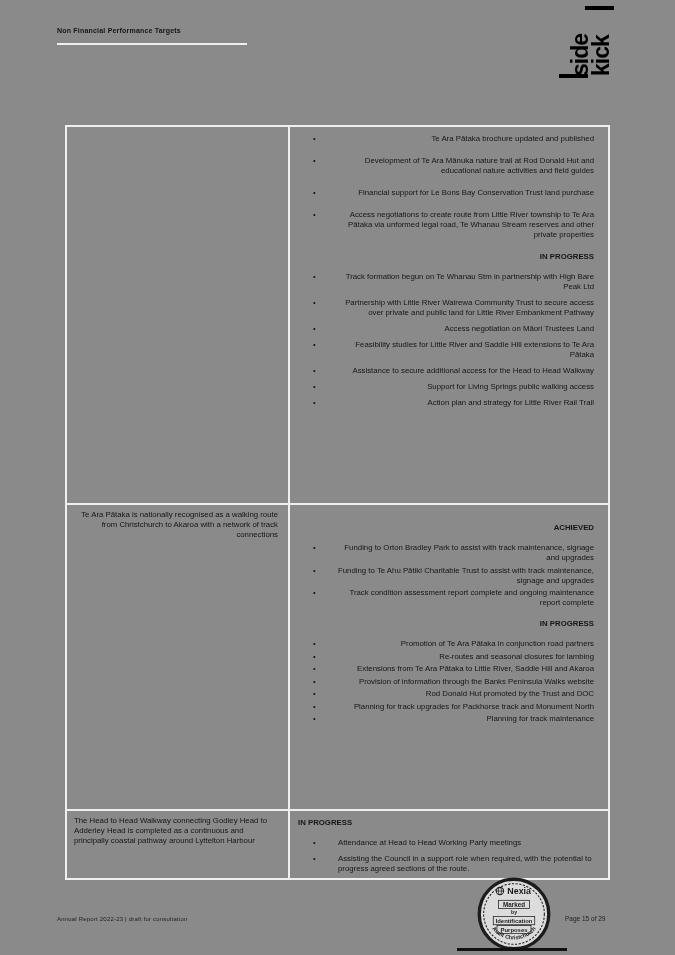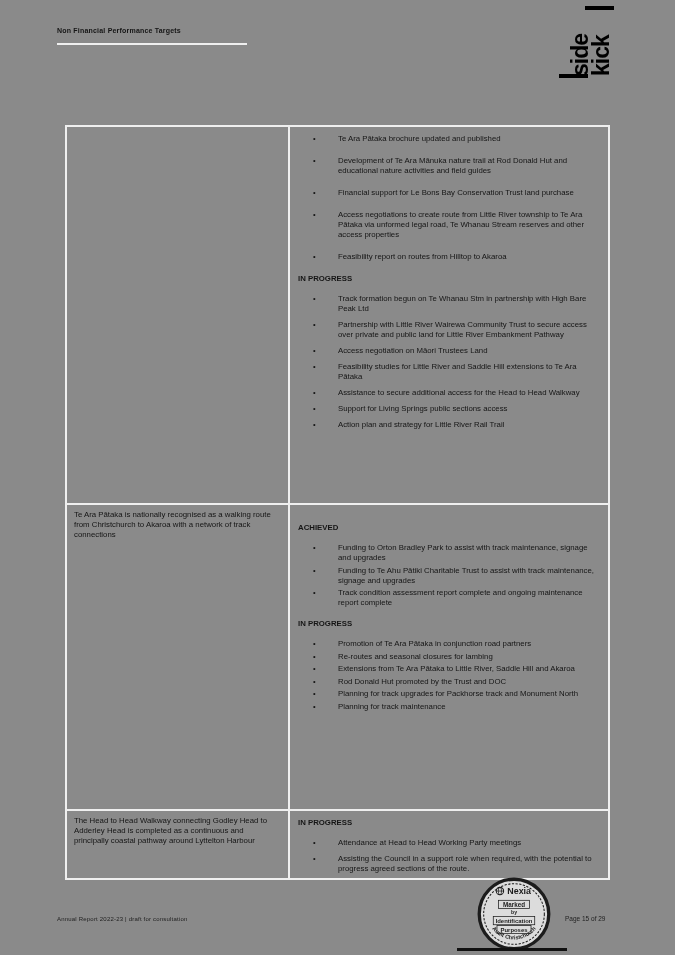--- a/index.html
+++ b/index.html
@@ -37,21 +37,21 @@
   .logo-bar-top{
     position:absolute;left:585px;top:6px;width:29px;height:4px;background:#000;
   }
   
   .perf-table{
     position:absolute;left:65px;top:125px;width:545px;
     border:2px solid #efefef;
     box-sizing:border-box;
   }
   .t-row{display:flex;box-sizing:border-box;}
-  .t-row.sep{border-bottom:2px solid #efefef;}
+  .t-row.sep{border-bottom:2px solid #efefef;text-align:right;}
   .row1{height:378px;}
   .row2{height:306px;}
   .row3{height:67px;}
   .cell-left{
     width:223px;box-sizing:border-box;
     border-right:2px solid #efefef;
     padding:5px 10px 8px 7px;
     font-size:7.8px;line-height:10px;
   }
   .cell-right{
@@ -107,50 +107,50 @@
 
 <div class="perf-table">
 
   <div class="t-row row1 sep">
     <div class="cell-left"></div>
     <div class="cell-right">
       <ul class="bullets list-spaced first-block">
           <li>Te Ara Pātaka brochure updated and published</li>
           <li>Development of Te Ara Mānuka nature trail at Rod Donald Hut and educational nature activities and field guides</li>
           <li>Financial support for Le Bons Bay Conservation Trust land purchase</li>
-          <li>Access negotiations to create route from Little River township to Te Ara Pātaka via unformed legal road, Te Whanau Stream reserves and other access properties</li>
-          <li>Feasibility report on routes from Hilltop to Akaroa</li>
+          <li>Access negotiations to create route from Little River township to Te Ara Pātaka via unformed legal road, Te Whanau Stream reserves and other private properties</li>
         </ul>
       <div class="status-heading">IN PROGRESS</div>
       <ul class="bullets list-mid">
           <li>Track formation begun on Te Whanau Stm in partnership with High Bare Peak Ltd</li>
           <li>Partnership with Little River Wairewa Community Trust to secure access over private and public land for Little River Embankment Pathway</li>
           <li>Access negotiation on Māori Trustees Land</li>
           <li>Feasibility studies for Little River and Saddle Hill extensions to Te Ara Pātaka</li>
           <li>Assistance to secure additional access for the Head to Head Walkway</li>
-          <li>Support for Living Springs public sections access</li>
+          <li>Support for Living Springs public walking access</li>
           <li>Action plan and strategy for Little River Rail Trail</li>
         </ul>
     </div>
   </div>
 
   <div class="t-row row2 sep">
     <div class="cell-left">Te Ara Pātaka is nationally recognised as a walking route from Christchurch to Akaroa with a network of track connections</div>
     <div class="cell-right">
       <div class="status-heading">ACHIEVED</div>
       <ul class="bullets list-tight">
           <li>Funding to Orton Bradley Park to assist with track maintenance, signage and upgrades</li>
           <li>Funding to Te Ahu Pātiki Charitable Trust to assist with track maintenance, signage and upgrades</li>
           <li>Track condition assessment report complete and ongoing maintenance report complete</li>
         </ul>
       <div class="status-heading">IN PROGRESS</div>
       <ul class="bullets list-tight">
           <li>Promotion of Te Ara Pātaka in conjunction road partners</li>
           <li>Re-routes and seasonal closures for lambing</li>
           <li>Extensions from Te Ara Pātaka to Little River, Saddle Hill and Akaroa</li>
+          <li>Provision of information through the Banks Peninsula Walks website</li>
           <li>Rod Donald Hut promoted by the Trust and DOC</li>
           <li>Planning for track upgrades for Packhorse track and Monument North</li>
           <li>Planning for track maintenance</li>
         </ul>
     </div>
   </div>
 
   <div class="t-row row3">
     <div class="cell-left">The Head to Head Walkway connecting Godley Head to Adderley Head is completed as a continuous and principally coastal pathway around Lyttelton Harbour</div>
     <div class="cell-right">

